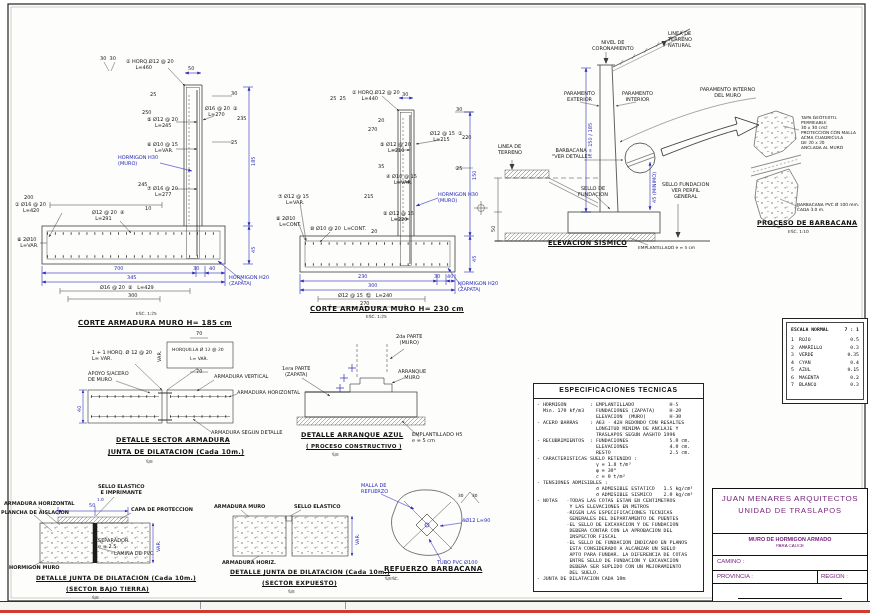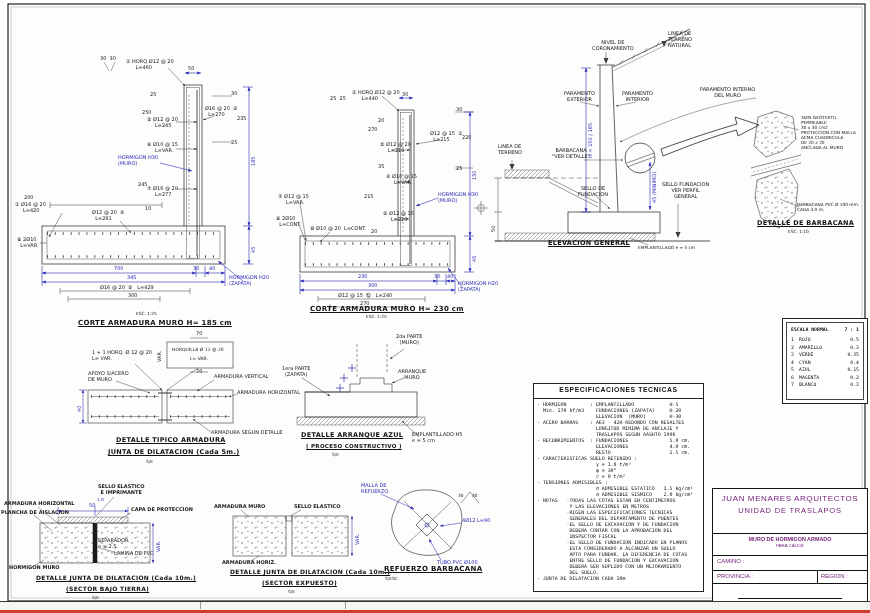--- a/index.html
+++ b/index.html
@@ -419,33 +419,33 @@
 <span class="lbl ctr" style="left:552px;top:148px">BARBACANA
 "VER DETALLE"</span>
 <span class="lbl b rot" style="left:588px;top:158px">H = 150 / 185</span>
 <span class="lbl b rot" style="left:652px;top:203px">45 (MINIMO)</span>
 <span class="lbl rot" style="left:491px;top:232px">50</span>
 <span class="lbl ctr" style="left:578px;top:186px">SELLO DE
 FUNDACION</span>
 <span class="lbl ctr" style="left:662px;top:182px">SELLO FUNDACION
 VER PERFIL
 GENERAL</span>
-<span class="lbl ttl t65" style="left:548px;top:240px">ELEVACION GENERAL</span>
+<span class="lbl ttl t65" style="left:548px;top:240px">ELEVACION SISMICO</span>
 <span class="lbl t4" style="left:638px;top:246px">EMPLANTILLADO e = 5 cm</span>
 
 <span class="lbl t4" style="left:801px;top:116px">TAPA GEOTEXTIL
 PERMEABLE
 30 x 30 cm2
 PROTECCION CON MALLA
 ACMA CUADRICULA
 DE 20 x 20
 ANCLADA AL MURO</span>
 <span class="lbl t4" style="left:797px;top:203px">BARBACANA PVC Ø 100 mm.
 CADA 3.0 m.</span>
-<span class="lbl ttl t65" style="left:757px;top:220px">DETALLE DE BARBACANA</span>
+<span class="lbl ttl t65" style="left:757px;top:220px">PROCESO DE BARBACANA</span>
 <span class="lbl t4" style="left:788px;top:230px">ESC. 1:10</span>
 
 <div id="legend">
   <div class="inner">
     <div class="hdr">
       <span>ESCALA NORMAL</span>
       <span>7 : 1</span>
     </div>
     <div class="row">
           <span class="n">1</span>
@@ -586,22 +586,22 @@
 <span class="lbl" style="left:196px;top:369px">70</span>
 <span class="lbl rot" style="left:157px;top:362px">VAR.</span>
 <span class="lbl" style="left:92px;top:350px">1 + 1 HORQ. Ø 12 @ 20
 L= VAR.</span>
 <span class="lbl" style="left:88px;top:371px">APOYO S/ACERO
 DE MURO</span>
 <span class="lbl" style="left:214px;top:374px">ARMADURA VERTICAL</span>
 <span class="lbl" style="left:237px;top:390px">ARMADURA HORIZONTAL</span>
 <span class="lbl" style="left:211px;top:430px">ARMADURA SEGUN DETALLE</span>
 <span class="lbl b rot" style="left:77px;top:412px">40</span>
-<span class="lbl ttl t65" style="left:116px;top:437px">DETALLE TIPICO ARMADURA</span>
-<span class="lbl ttl t65" style="left:108px;top:449px">JUNTA DE DILATACION (Cada 5m.)</span>
+<span class="lbl ttl t65" style="left:116px;top:437px">DETALLE SECTOR ARMADURA</span>
+<span class="lbl ttl t65" style="left:108px;top:449px">JUNTA DE DILATACION (Cada 10m.)</span>
 <span class="lbl t4" style="left:146px;top:460px">S/E</span>
 
 <span class="lbl ctr" style="left:396px;top:334px">2da PARTE
 (MURO)</span>
 <span class="lbl ctr" style="left:282px;top:366px">1era PARTE
 (ZAPATA)</span>
 <span class="lbl ctr" style="left:398px;top:369px">ARRANQUE
 MURO</span>
 <span class="lbl" style="left:412px;top:432px">EMPLANTILLADO H5
 e = 5 cm</span>

